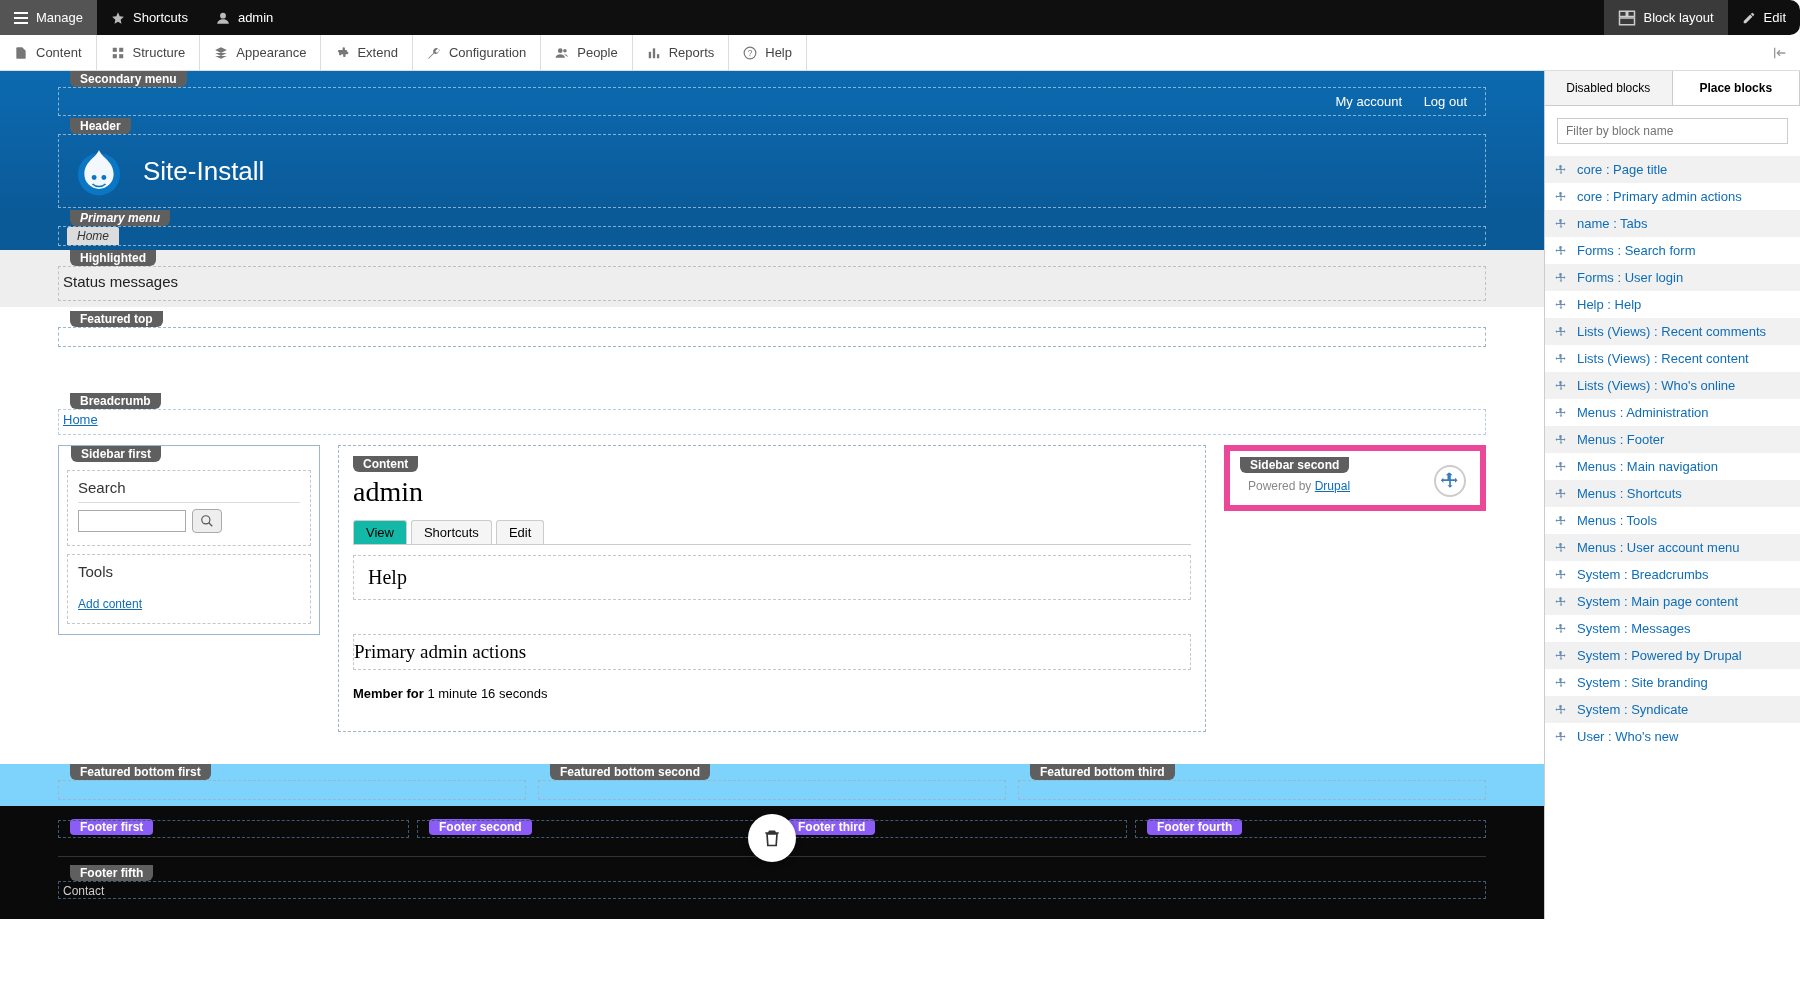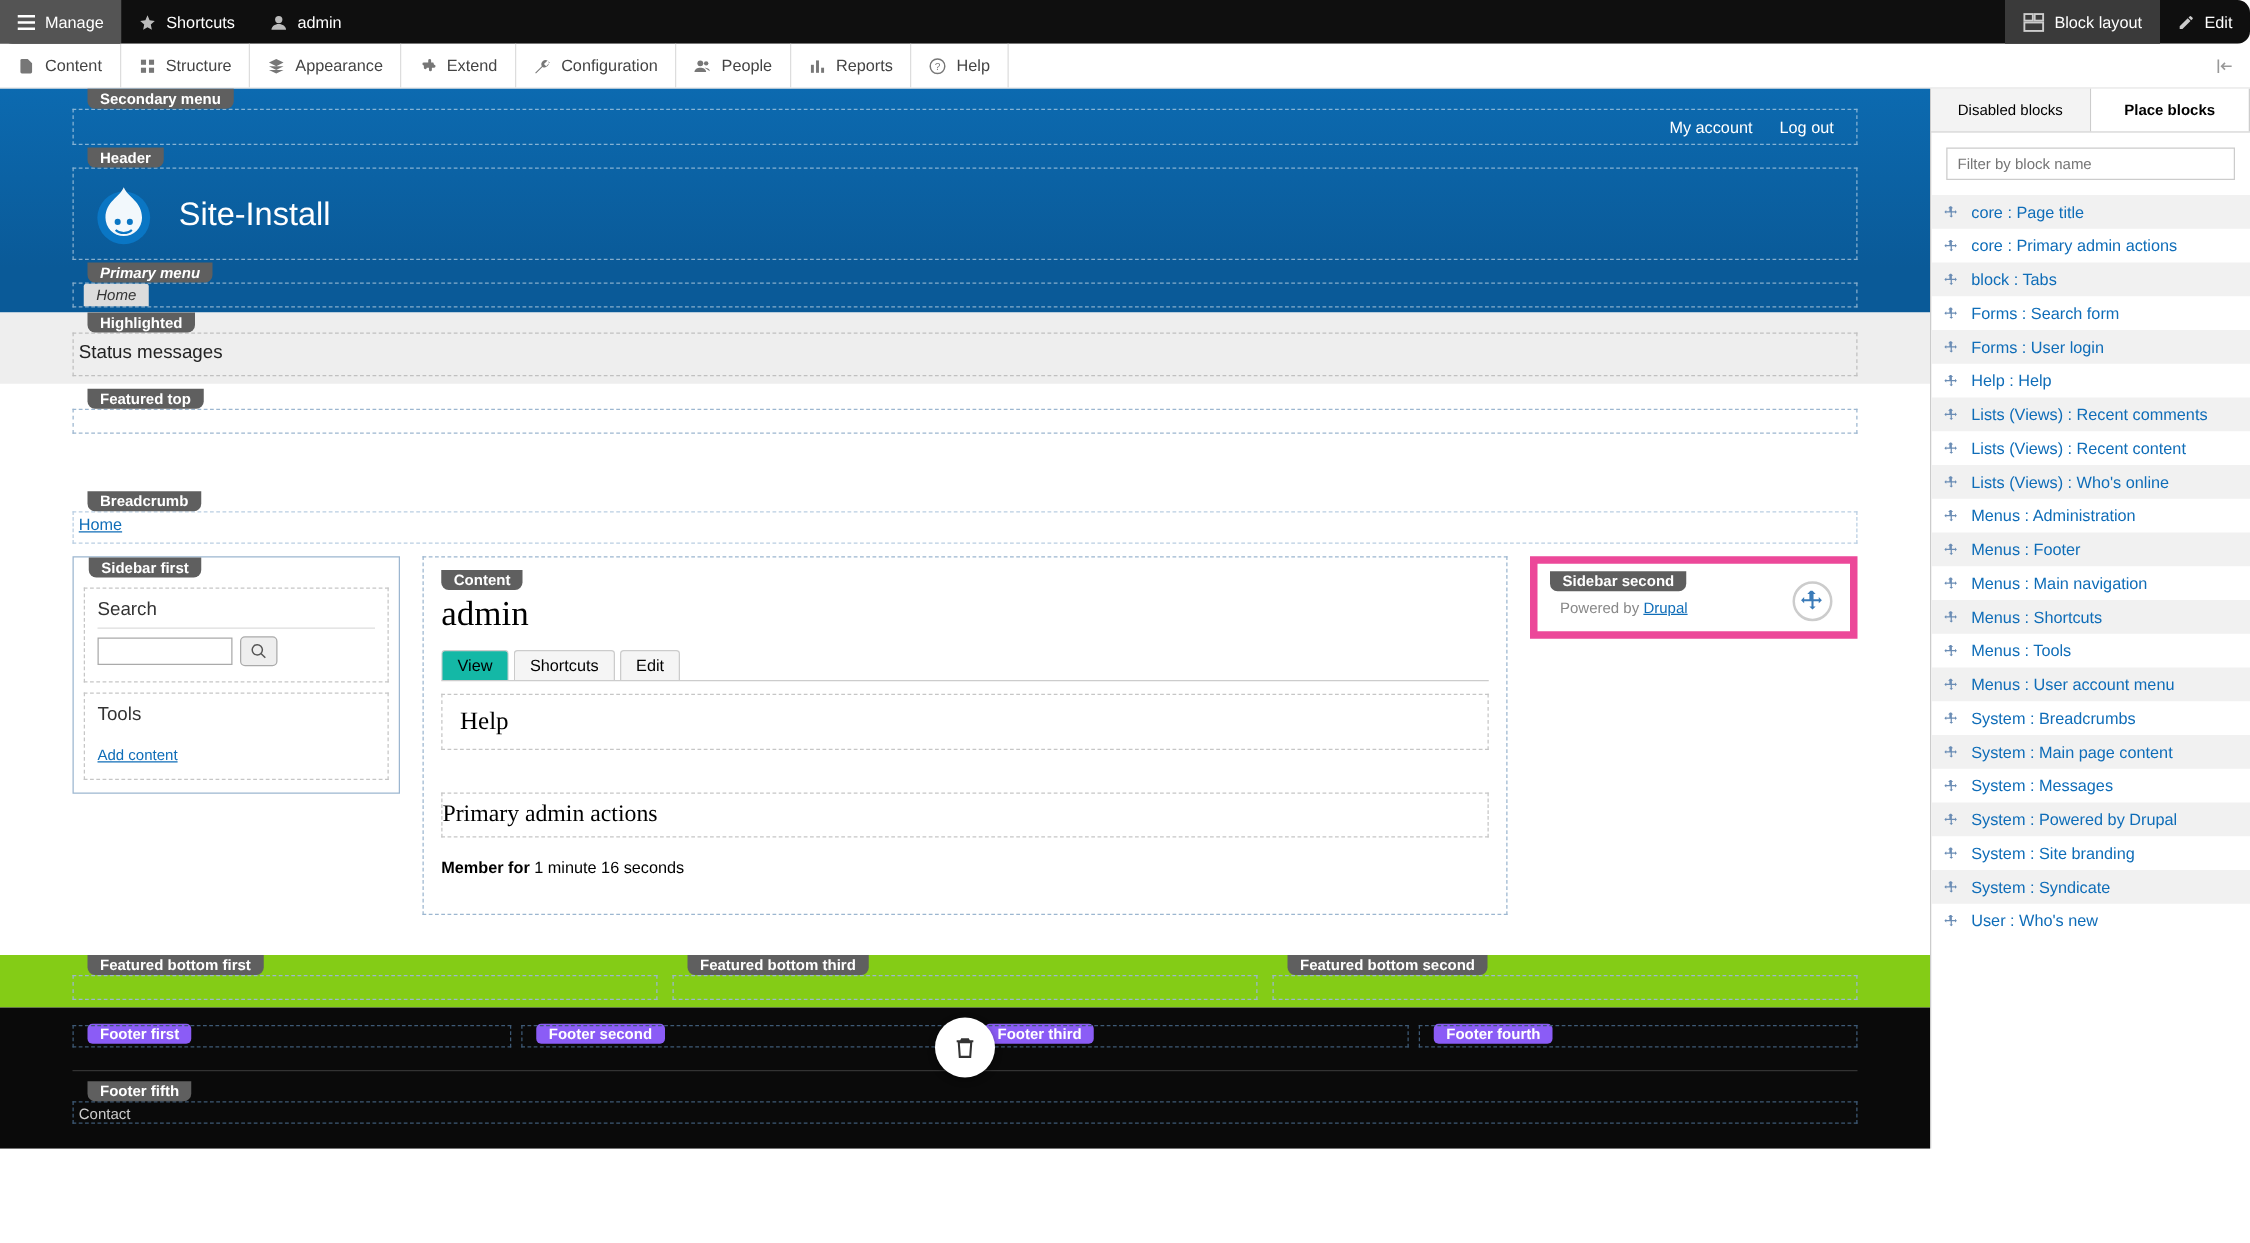--- a/index.html
+++ b/index.html
@@ -368,25 +368,25 @@
             <div class="drag-handle">
               <svg width="20" height="20" viewBox="0 0 24 24">
                   <path d="M12 2l3 3h-2v5h5V8l3 3-3 3v-2h-5v5h2l-3 3-3-3h2v-5H4v2l-3-3 3-3v2h5V5H7l3-3z" fill="#3b7bb8"></path>
                 </svg>
             </div>
           </div>
         </div>
       </div>
     </div>
 
-    <div class="gray-bottom" style="background:#84cc16;margin-top:16px;">
+    <div class="gray-bottom" style="background:#7dd3fc;margin-top:16px;">
       <div class="featured-bottom-row">
         <div class="fb-col"><span class="region-label">Featured bottom first</span><div class="region-box"></div></div>
+        <div class="fb-col"><span class="region-label">Featured bottom second</span><div class="region-box"></div></div>
         <div class="fb-col"><span class="region-label">Featured bottom third</span><div class="region-box"></div></div>
-        <div class="fb-col"><span class="region-label">Featured bottom second</span><div class="region-box"></div></div>
       </div>
     </div>
 
     <div class="black-footer" style="position:relative">
       <div class="footer-row">
         <div class="footer-col">
             <span class="footer-label">Footer first</span>
             <div class="region-box"></div>
           </div>
         <div class="footer-col">
@@ -442,21 +442,21 @@
             </svg>
           </span>
           <span>core : Primary admin actions</span>
         </div>
         <div class="block-row">
           <span class="move-icon">
             <svg width="12" height="12" viewBox="0 0 24 24">
               <path d="M12 2l3 3h-2v5h5V8l3 3-3 3v-2h-5v5h2l-3 3-3-3h2v-5H4v2l-3-3 3-3v2h5V5H7l3-3z" fill="#6b8db5"></path>
             </svg>
           </span>
-          <span>block : Tabs</span>
+          <span>name : Tabs</span>
         </div>
         <div class="block-row">
           <span class="move-icon">
             <svg width="12" height="12" viewBox="0 0 24 24">
               <path d="M12 2l3 3h-2v5h5V8l3 3-3 3v-2h-5v5h2l-3 3-3-3h2v-5H4v2l-3-3 3-3v2h5V5H7l3-3z" fill="#6b8db5"></path>
             </svg>
           </span>
           <span>Forms : Search form</span>
         </div>
         <div class="block-row">

